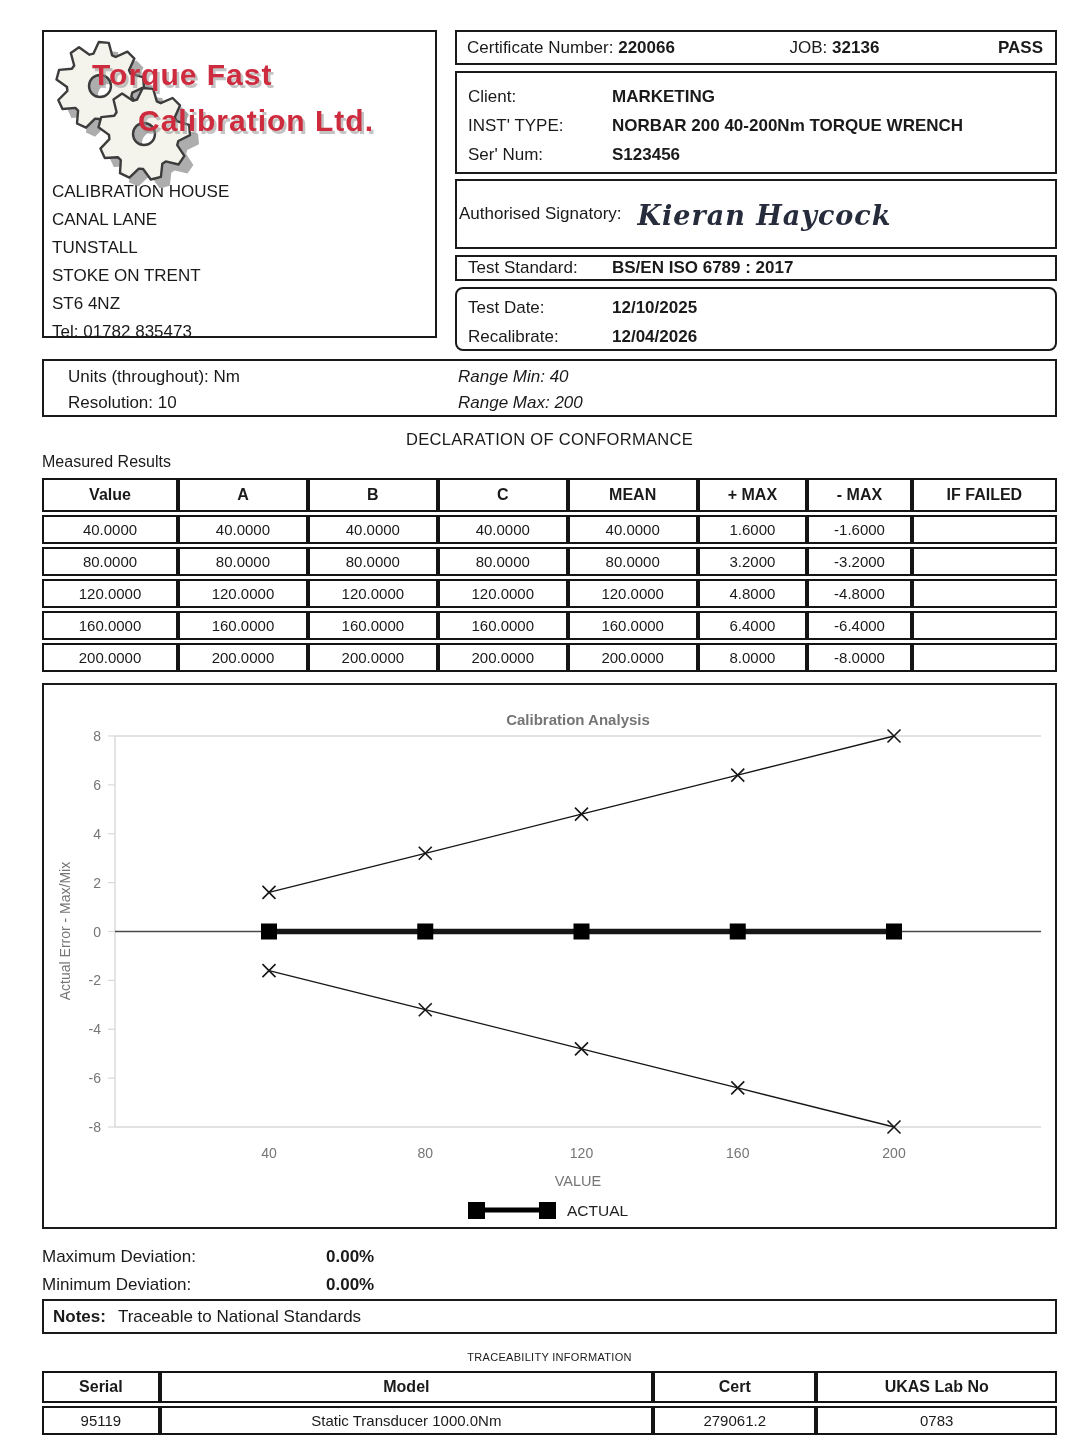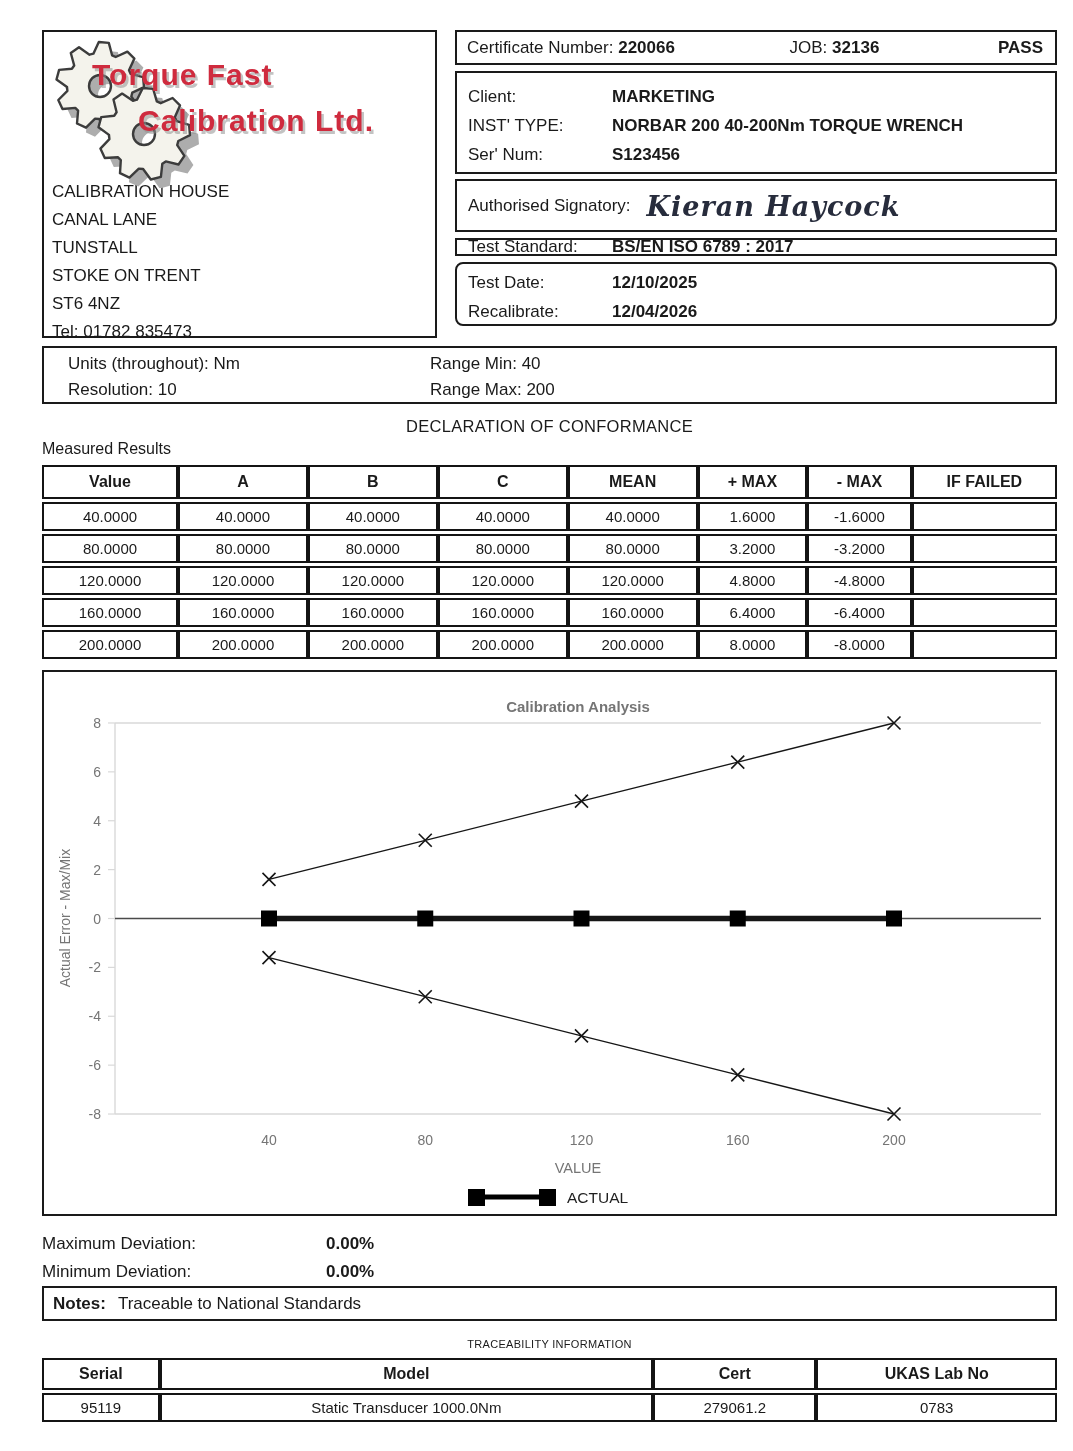--- a/index.html
+++ b/index.html
@@ -38,34 +38,34 @@
   .cert-right { font-weight: bold; }
   .b { font-weight: bold; }
   .gap { height: 6px; }
   .gap-sm { height: 5px; }
 
   .client-box { height: 103px; padding: 9px 0 0 11px; font-size: 17px; }
   .kv-row { display:flex; line-height: 29px; }
   .kv-row .k { width: 144px; }
   .kv-row .v { font-weight: bold; }
 
-  .sig-box { height: 53px; display:flex; align-items:center; padding-left: 11px; font-size:17px; }
+  .sig-box { height: 70px; display:flex; align-items:center; padding-left: 2px; font-size:17px; }
   .signature {
     margin-left: 16px; margin-top: 2px;
     font-family: "DejaVu Serif", serif; font-style: italic; font-weight: bold;
     font-size: 27px; color: #272c3c; letter-spacing: 1px;
   }
-  .std-box { height: 18px; display:flex; align-items:center; padding-left: 11px; font-size:17px; }
+  .std-box { height: 26px; display:flex; align-items:center; padding-left: 11px; font-size:17px; }
   .std-box .k { width: 144px; }
   .date-box { height: 64px; padding: 4px 0 0 11px; font-size:17px;border-radius:8px; }
 
   
   .units-box { margin-top: 8px; height: 58px; padding: 3px 24px; font-size: 17px; position: relative; }
   .units-box div { line-height: 26px; }
-  .units-right { position:absolute; left: 386px; top: 3px; }
+  .units-right { position:absolute; left: 414px; top: 3px; font-style: italic; }
 
   .declaration { margin-top: 13px; text-align: center; font-size: 16.5px; letter-spacing: .3px; }
   .measured-title { margin-top: 4px; font-size: 16px; }
 
   
   table { width: 100%; border-collapse: separate; border-spacing: 0 3px; }
   th, td { border: 2px solid #141414; text-align: center; }
   .results { margin-top: 4px; }
   .results th { font-size: 16px; padding: 6px 2px; }
   .results td { font-size: 15px; padding: 4px 2px; }

